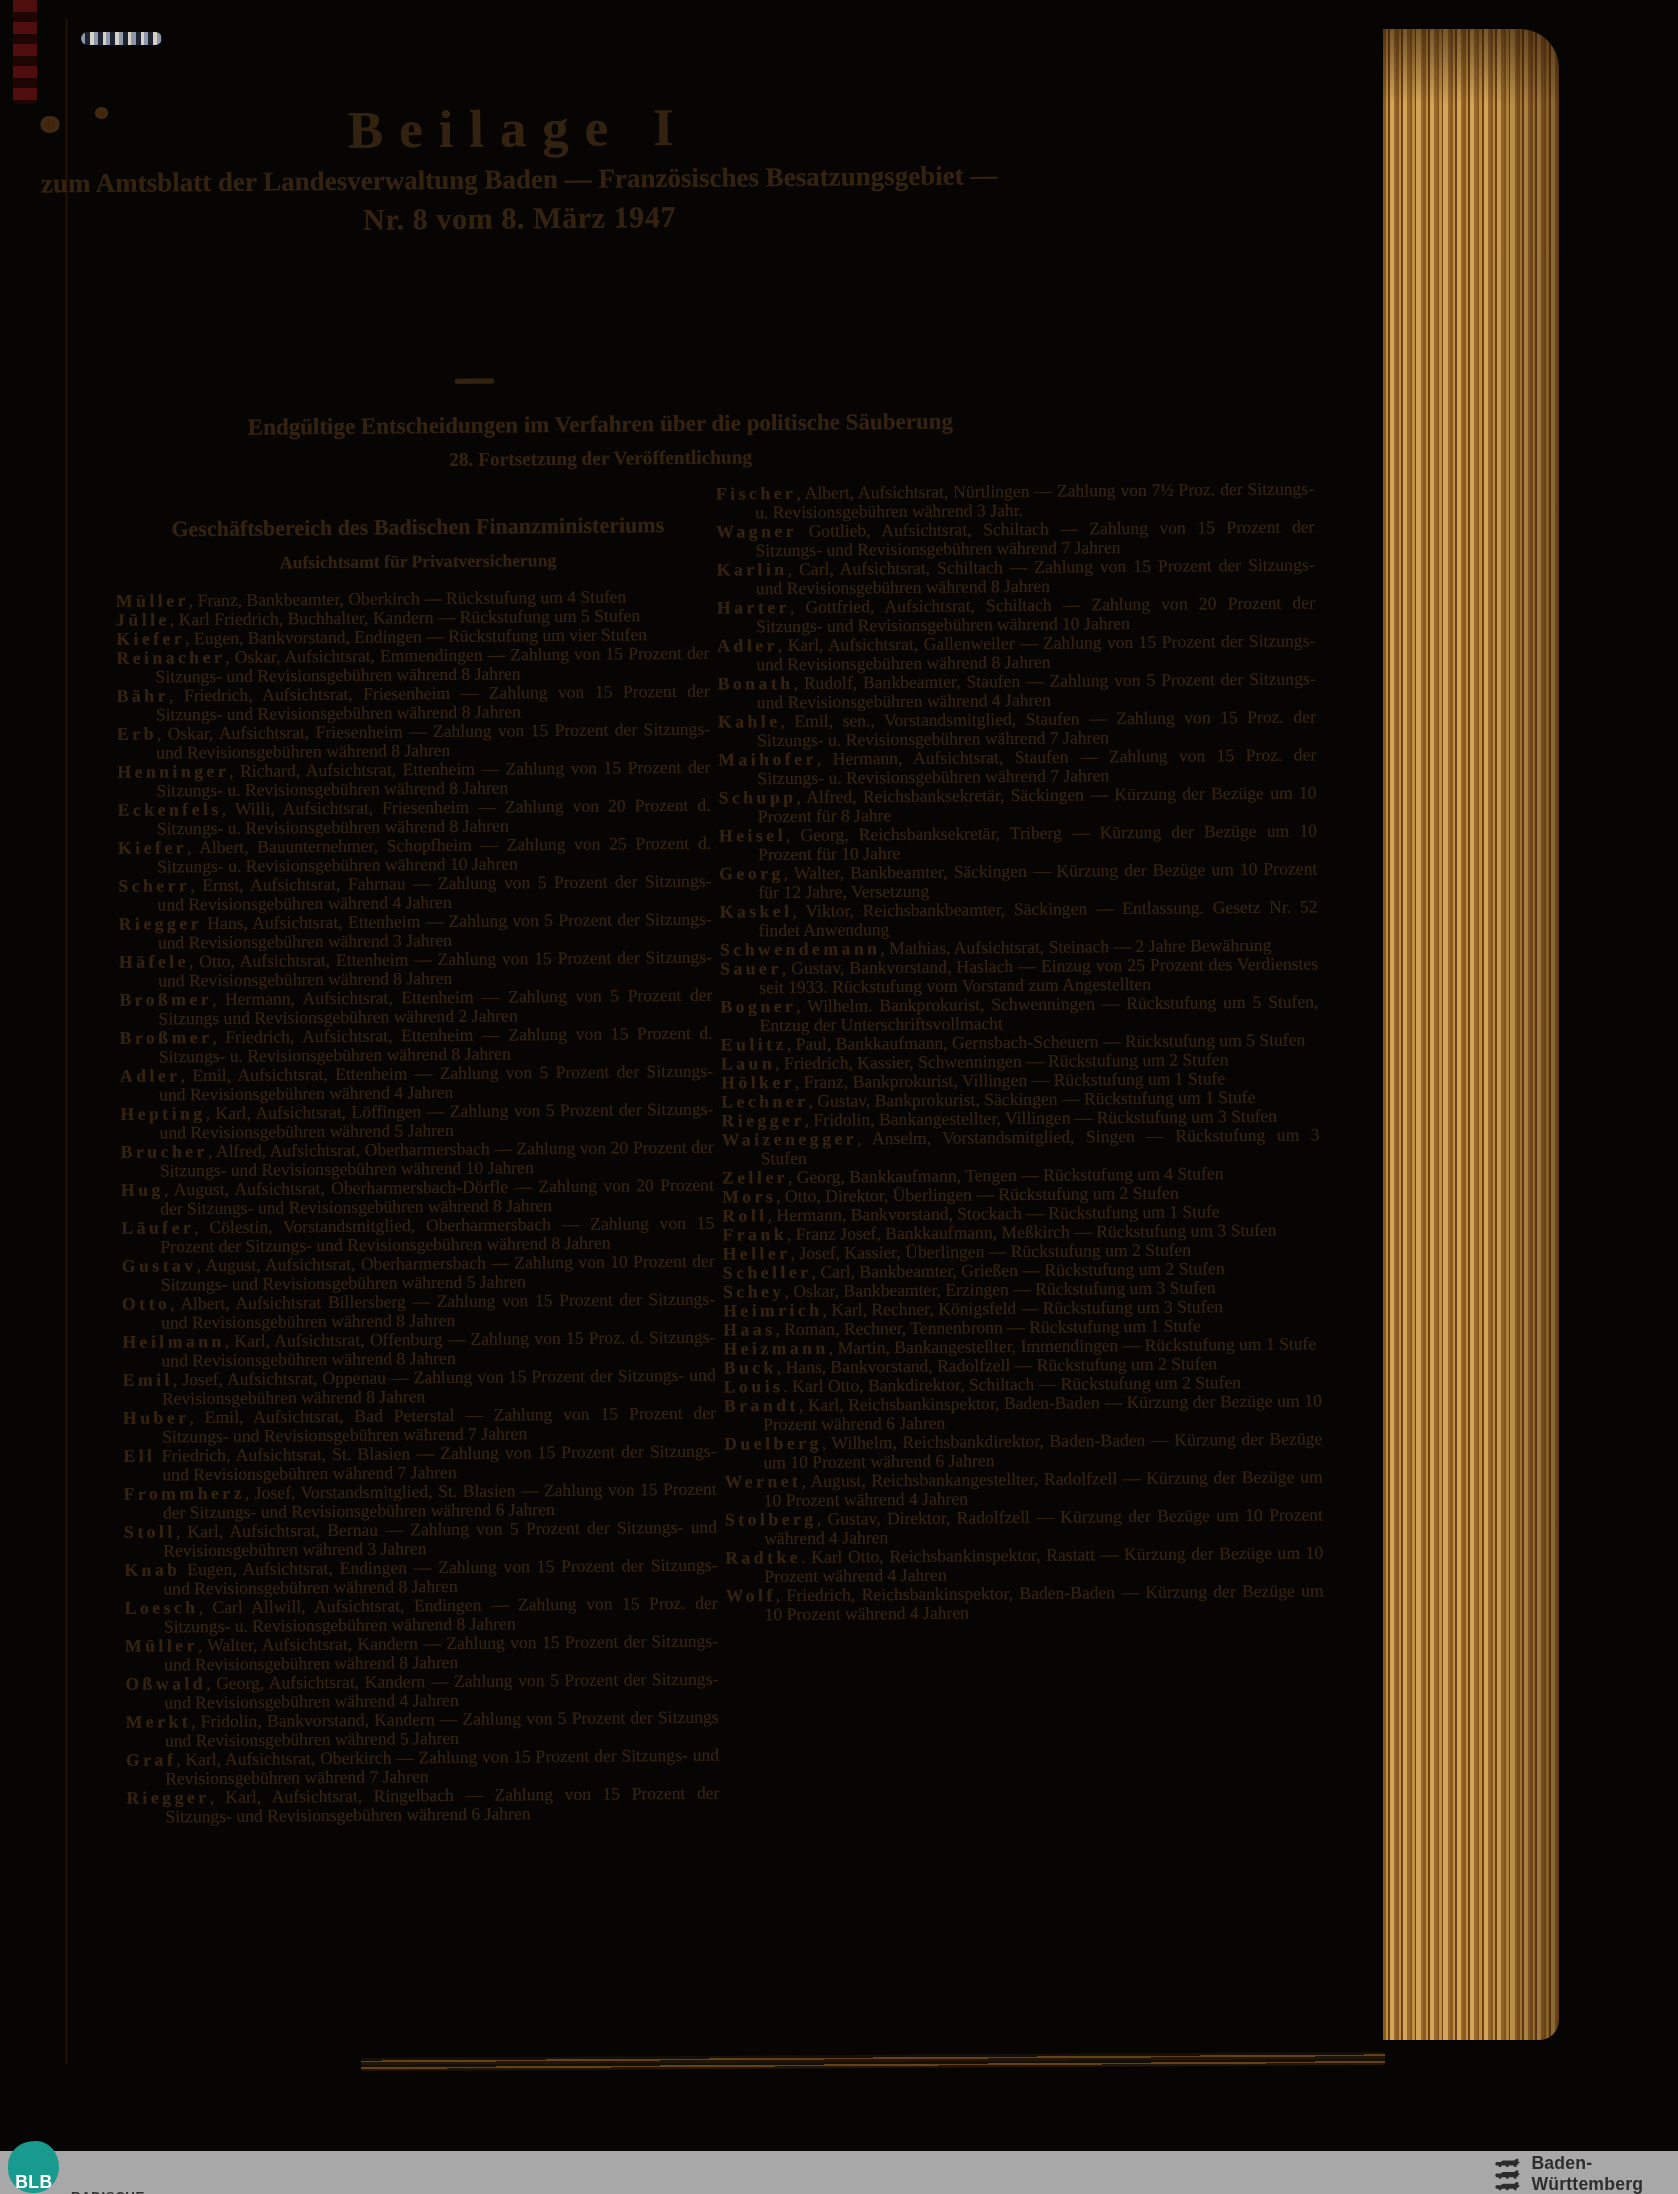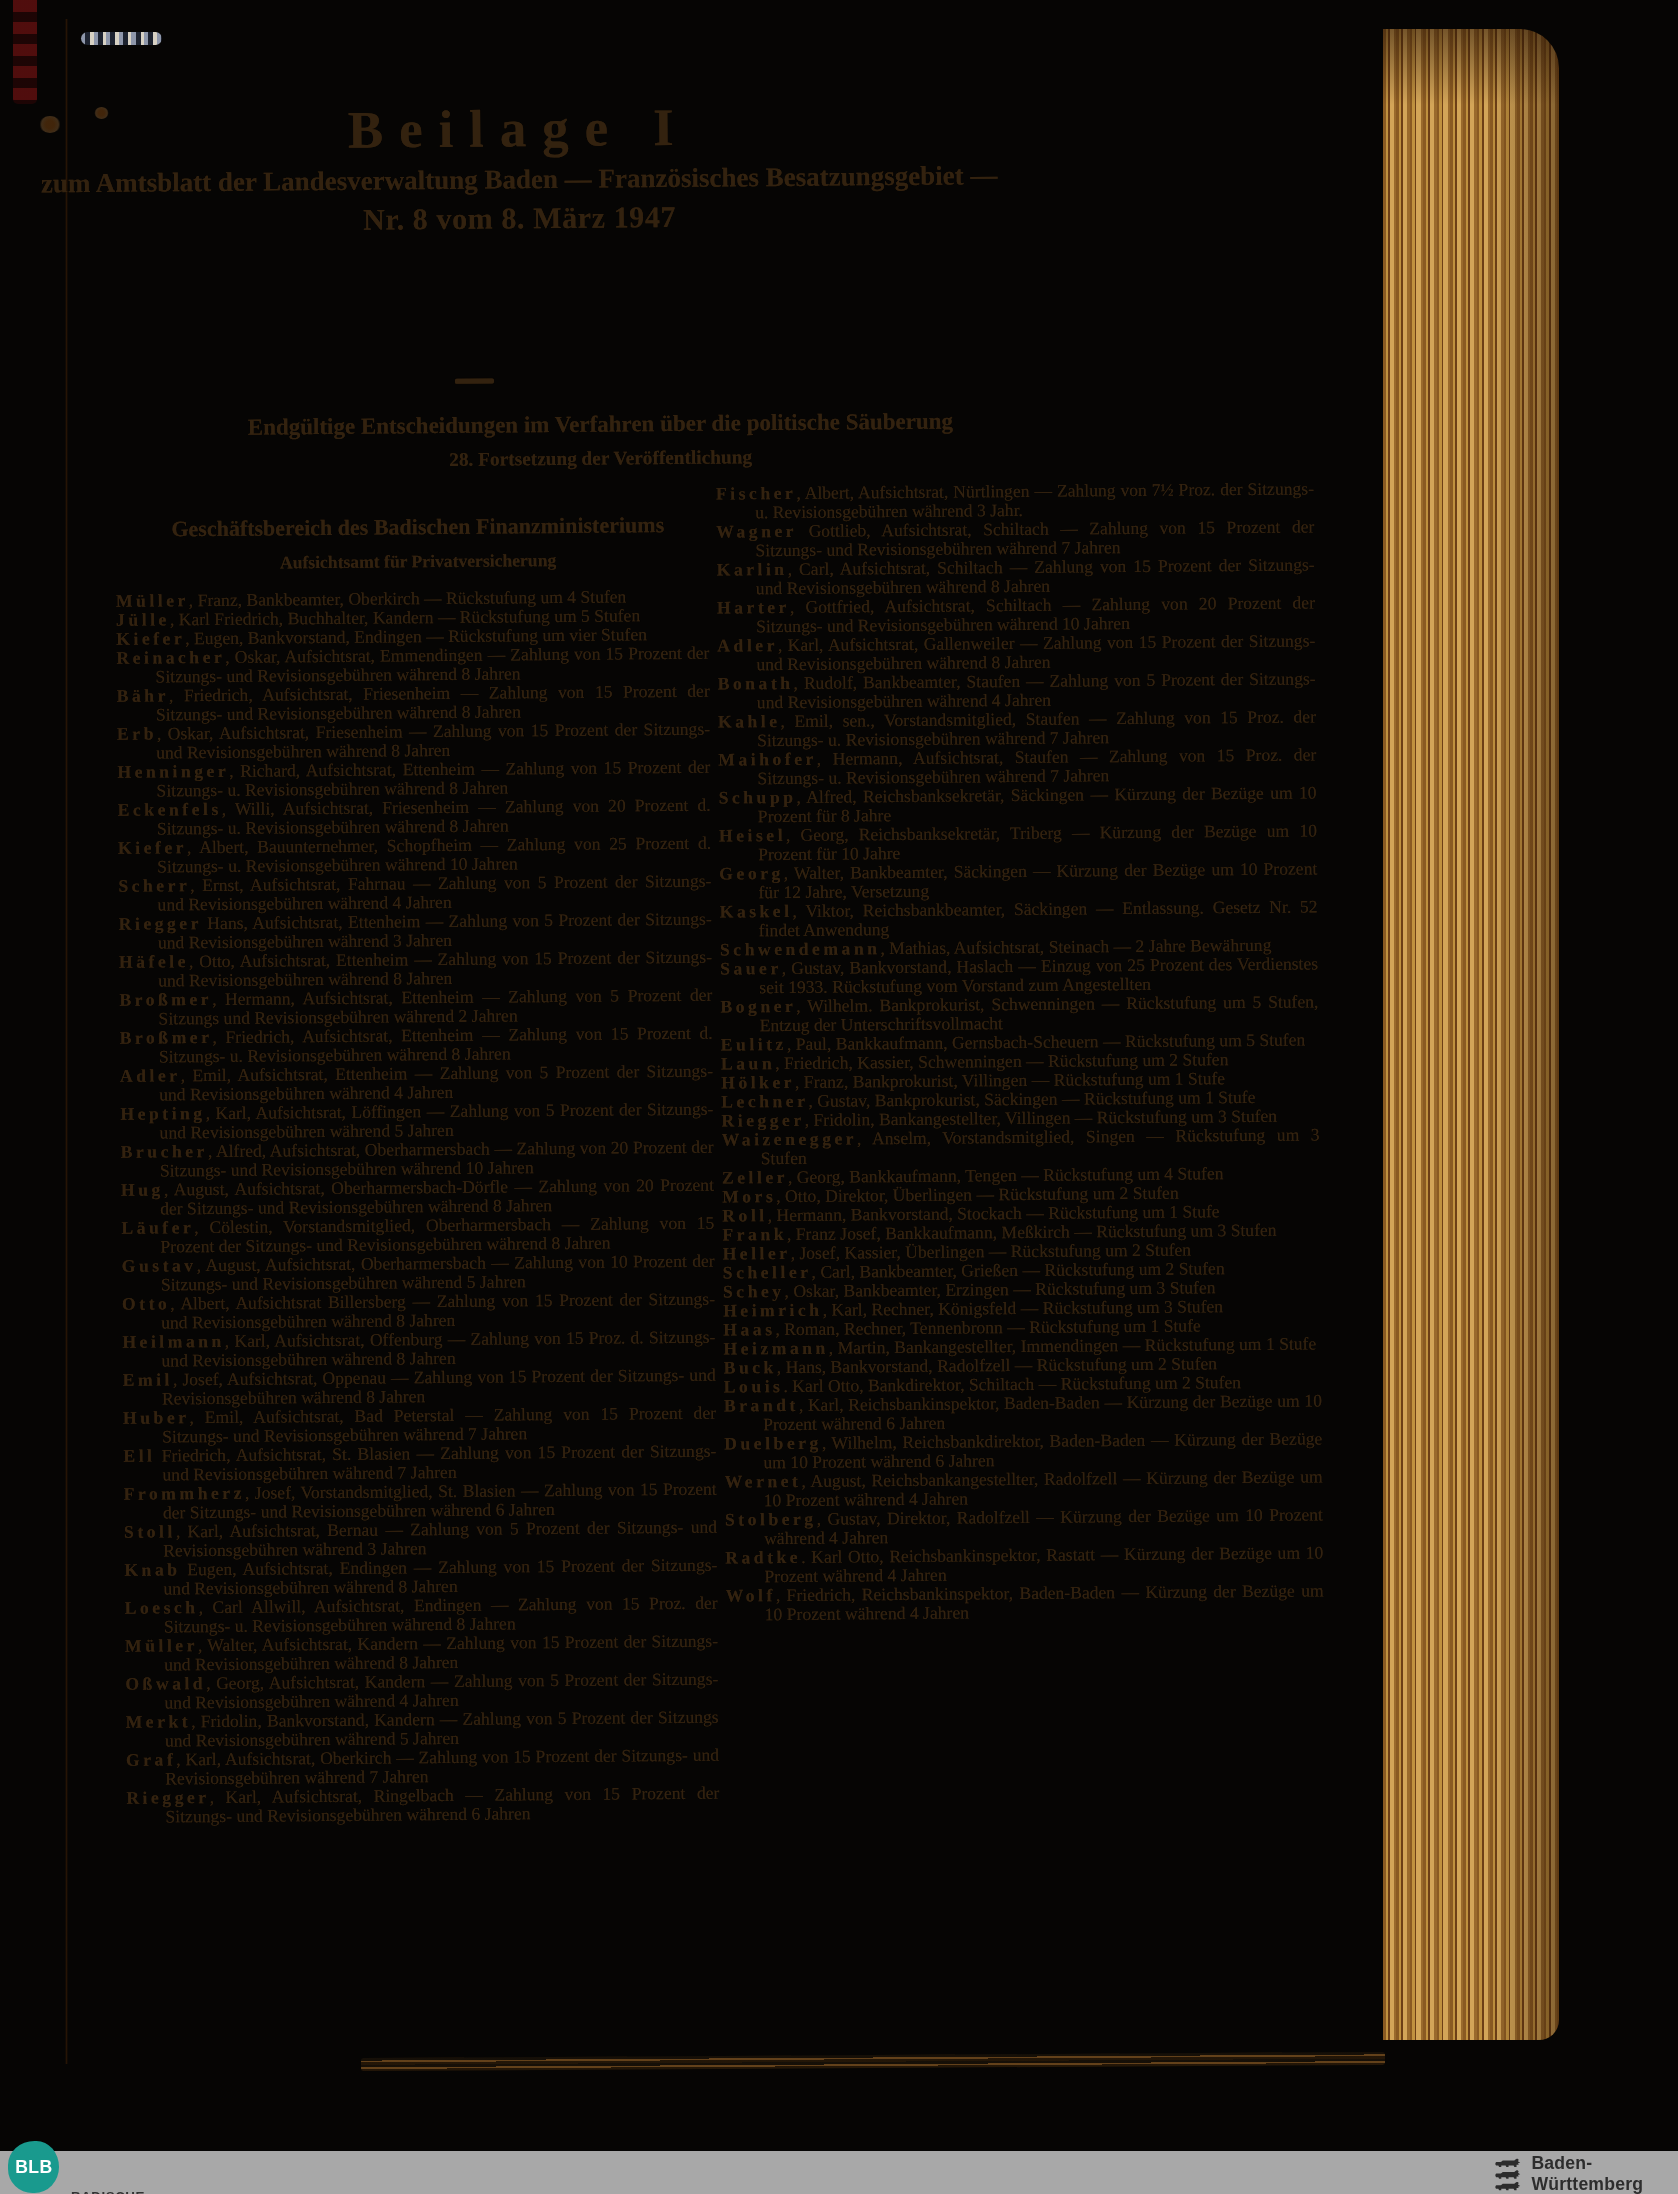--- a/index.html
+++ b/index.html
@@ -64,21 +64,21 @@
   #right-entries{position:absolute;left:719px;top:485px;width:598px;}
   .entry{font-size:17.6px;line-height:19px;text-align:justify;
     padding-left:39px;text-indent:-39px;font-weight:400;}
   .entry .entry-name{font-weight:700;letter-spacing:.20em;}
 
   
   #footer-bar{position:absolute;left:0;top:2151px;width:1679px;height:44px;background:#a8a8a8;
     font-family:"Liberation Sans","DejaVu Sans",sans-serif;}
   #blb-logo{position:absolute;left:8.4px;top:-10px;width:51px;height:52px;
     border-radius:54% 46% 50% 50% / 48% 52% 52% 48%;
-    display:flex;align-items:center;justify-content:center;
+    display:flex;align-items:flex-end;justify-content:center;
     color:#ffffff;font-weight:700;font-size:17.6px;letter-spacing:0.4px;}
   #library-name{position:absolute;left:71px;top:5.9px;color:#333333;font-weight:700;
     font-size:13.4px;line-height:16px;letter-spacing:0.5px;margin-top:32px;}
   #state-logo{position:absolute;left:1494px;top:-5px;height:49px;display:flex;align-items:flex-end;}
   #lions-icon{width:34px;height:40px;margin-right:8.4px;}
   #state-name{color:#2d2d2d;font-weight:700;font-size:17.6px;letter-spacing:0.2px;}
 </style>
 </head>
 <body>
 

